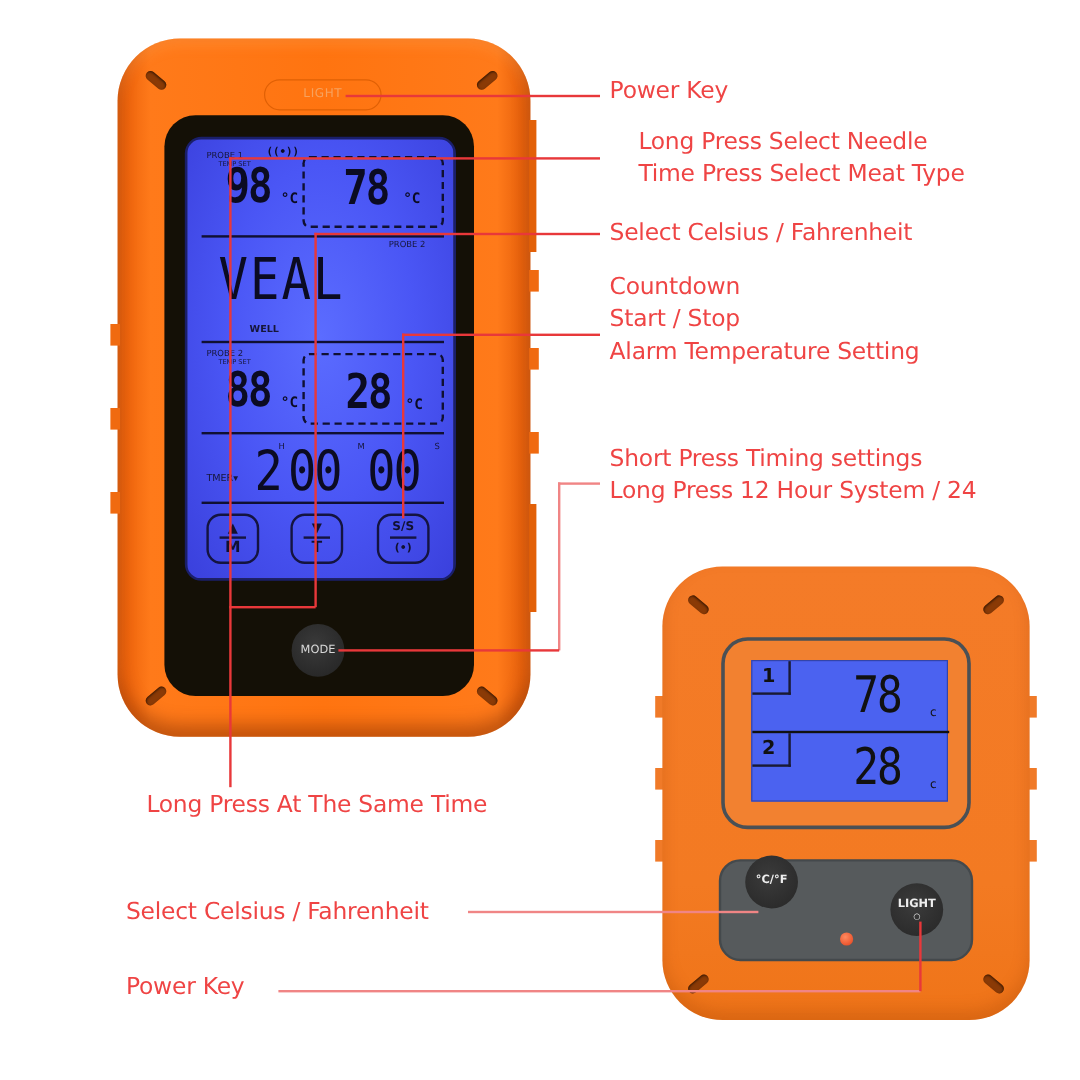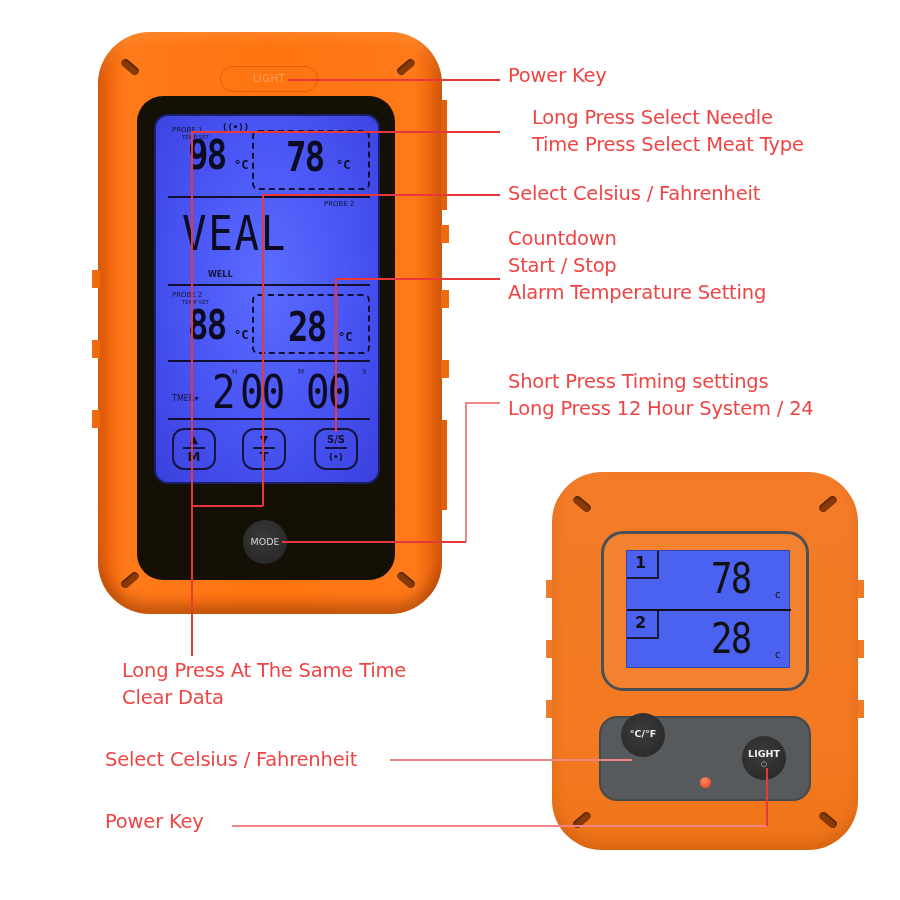--- a/index.html
+++ b/index.html
@@ -205,20 +205,19 @@
   <div>Start / Stop</div>
   <div>Alarm Temperature Setting</div>
 </div>
 <div class="label" style="left:508px;top:368px;">
   <div>Short Press Timing settings</div>
   <div>Long Press 12 Hour System / 24</div>
 </div>
 
 <div class="label" style="left:105px;top:657px;margin-left:17px;">
   <div>Long Press At The Same Time</div>
-  <div>Clear Data</div>
 </div>
 <div class="label" style="left:105px;top:746px;">
   <div>Select Celsius / Fahrenheit</div>
 </div>
 <div class="label" style="left:105px;top:808px;">
   <div>Power Key</div>
 </div>
 
 </body></html>

